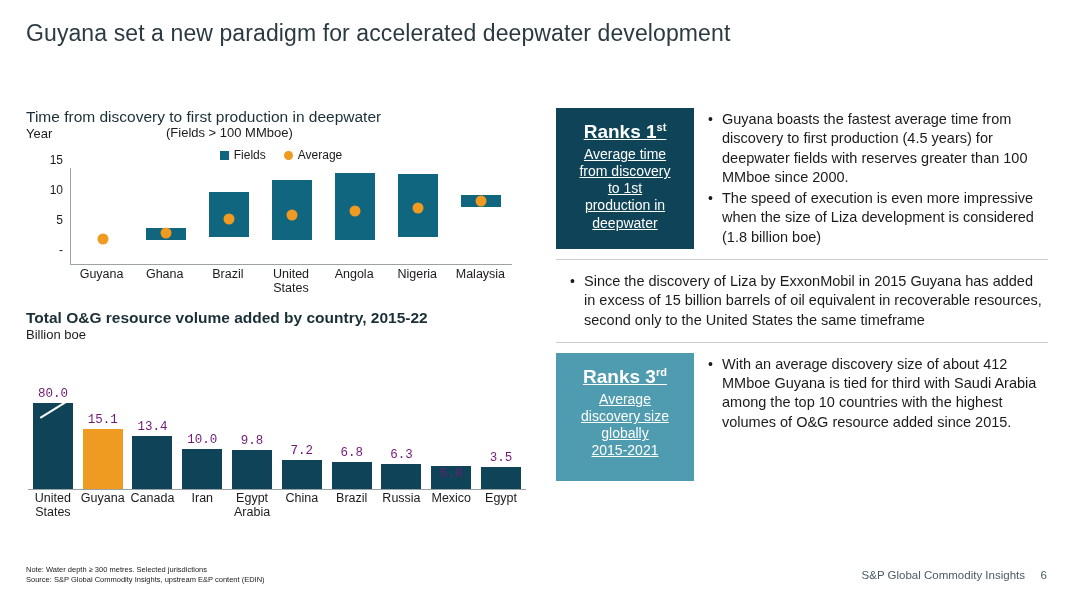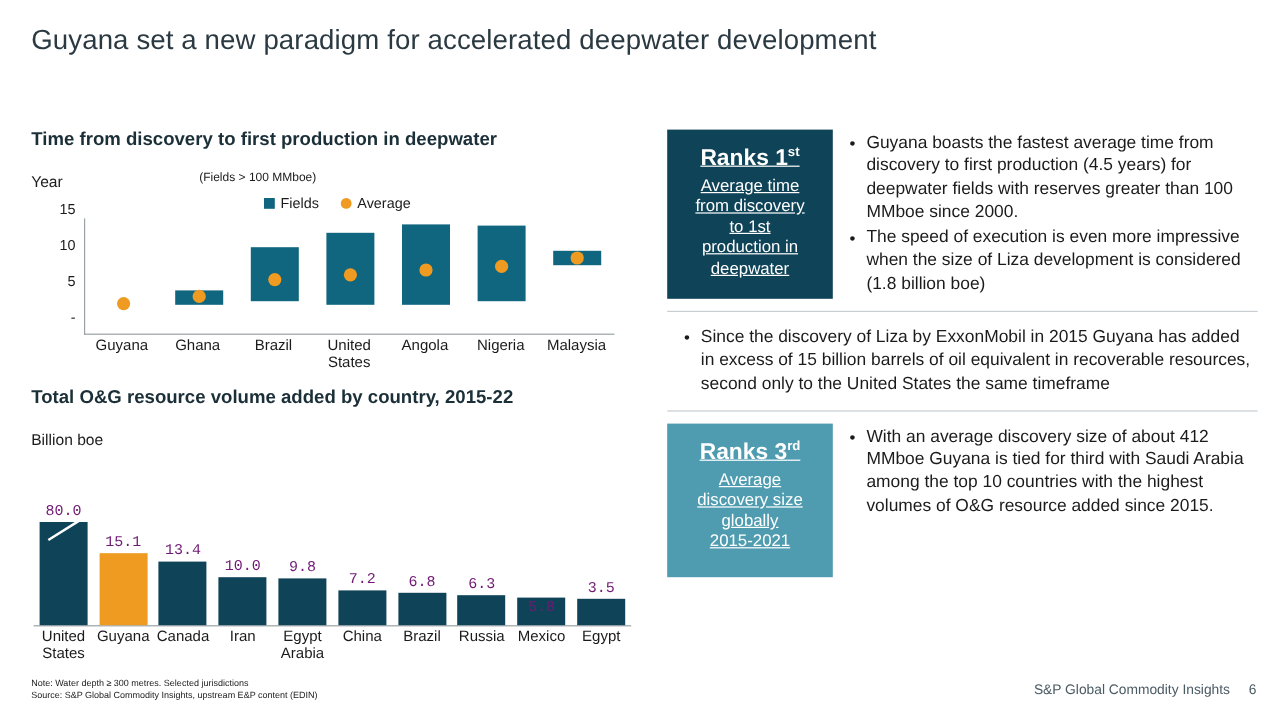--- a/index.html
+++ b/index.html
@@ -31,31 +31,31 @@
   }
   
   .left-col {
     position: absolute;
     left: 26px;
     top: 108px;
     width: 500px;
   }
   .chart-title {
     font-size: 15.5px;
-    font-weight: bold;
+    font-weight: normal;
     color: #1b2f38;
     margin: 0;
   }
   .axis-unit {
     font-size: 13px;
     color: #1b1b1b;
-    margin-top: 18px;
+    margin-top: 0;
   }
   .subnote {
-    font-size: 10px;
+    font-size: 13px;
     color: #1b1b1b;
     margin-left: 140px;
     margin-top: -16px;
   }
   
   .legend {
     display: flex;
     justify-content: center;
     gap: 18px;
     margin-top: 8px;

